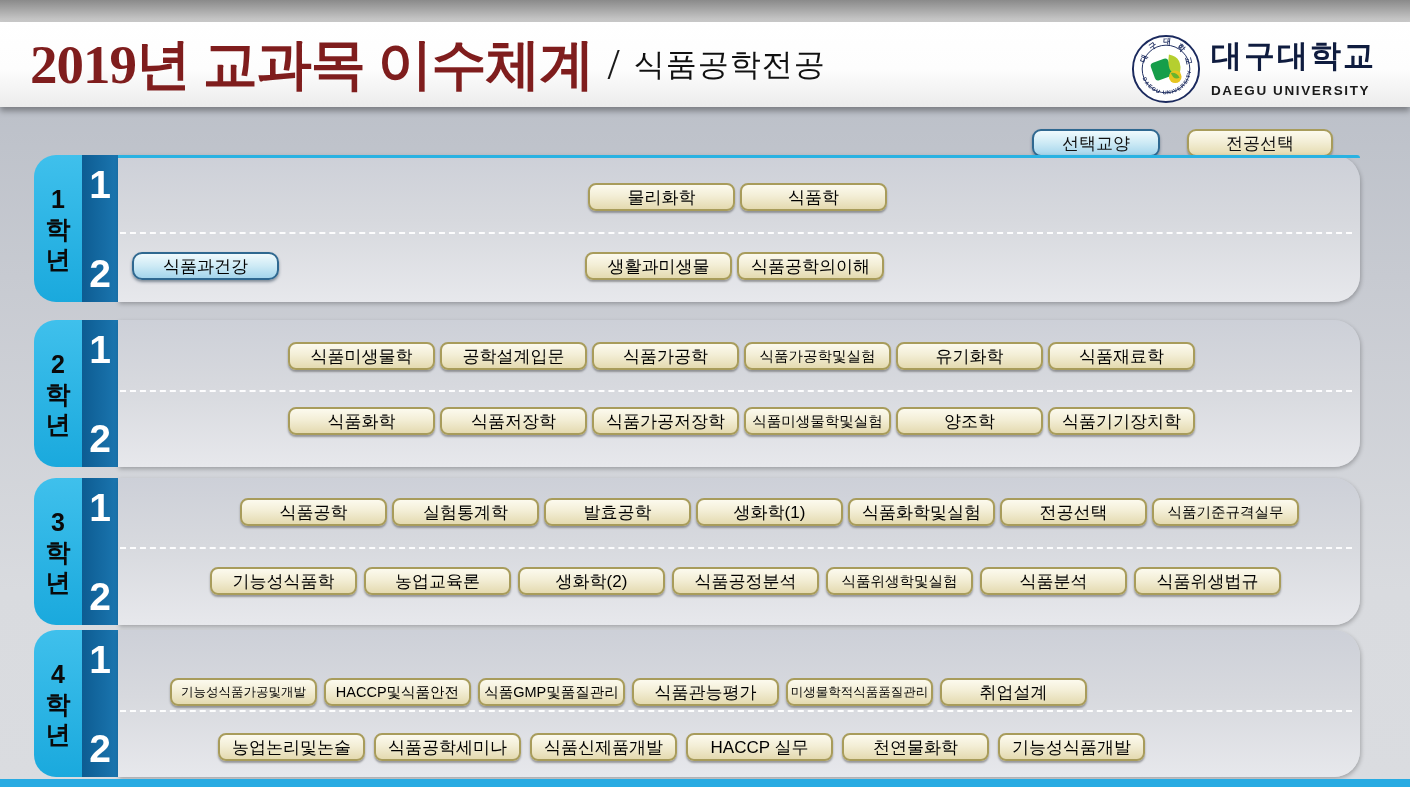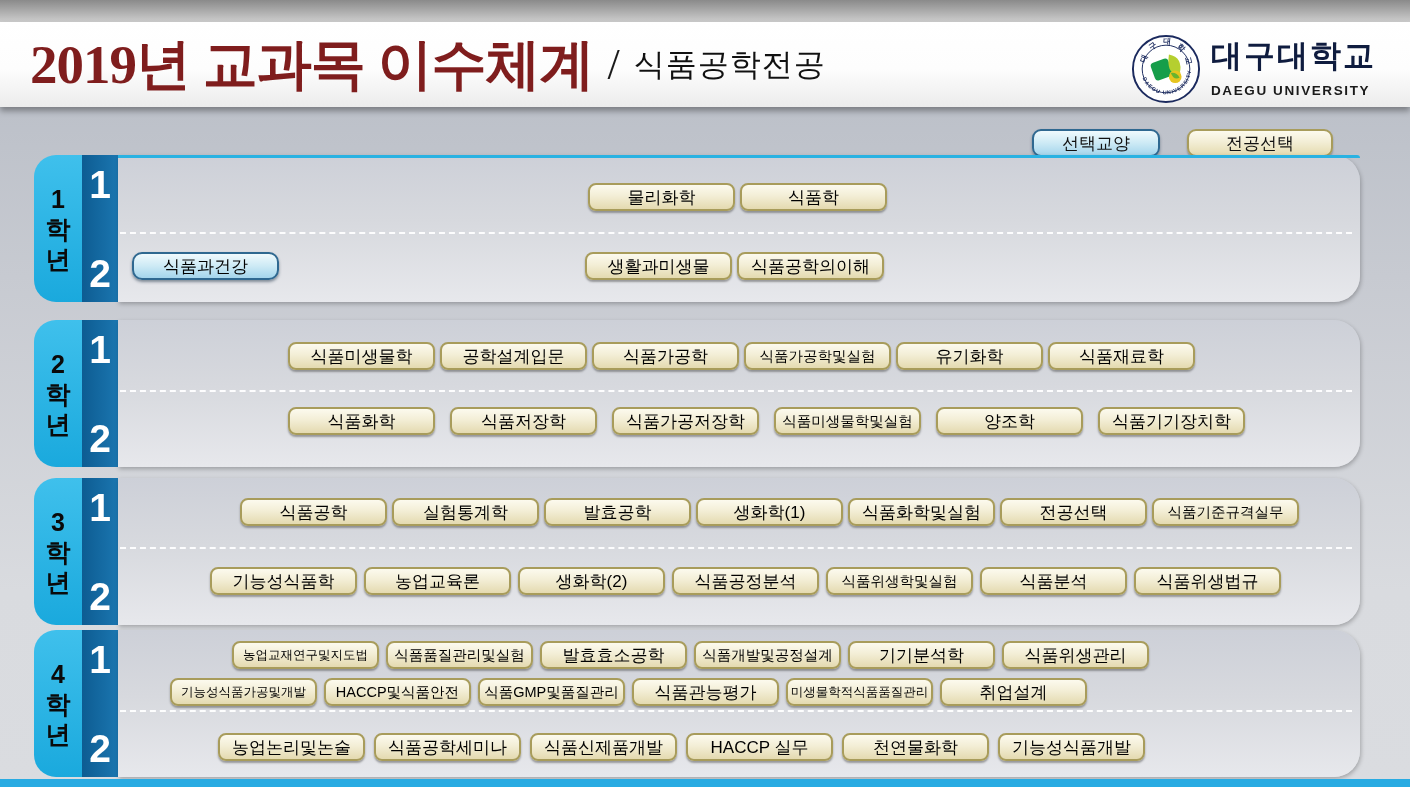--- a/index.html
+++ b/index.html
@@ -54,21 +54,21 @@
   .p1 .body::before{content:'';position:absolute;top:0;left:0;right:0;height:3px;
     background:#29b2e2;border-top-right-radius:26px;}
   .dash{position:absolute;left:2px;right:8px;border-top:2px dashed rgba(255,255,255,.95);}
   .p1 .dash{top:77px}.p2 .dash{top:70px}.p3 .dash{top:69px}.p4 .dash{top:80px}
   .course-row{position:absolute;left:0;right:0;display:flex;}
   
   .row-year1-s1{top:28px;padding-left:470px;gap:5px}
   .row-year1-s2{top:97px;padding-left:14px;gap:5px}
   .row-year1-s2 .course:nth-child(2){margin-left:301px}
   .row-year2-s1{top:22px;padding-left:170px;gap:5px}
-  .row-year2-s2{top:87px;padding-left:170px;gap:15px}
+  .row-year2-s2{top:87px;padding-left:170px;gap:5px}
   .row-year3-s1{top:20px;padding-left:122px;gap:5px}
   .row-year3-s2{top:89px;padding-left:92px;gap:7px}
   .row-year4-s1a{top:11px;padding-left:114px;gap:7px}
   .row-year4-s1b{top:48px;padding-left:52px;gap:7px}
   .row-year4-s2{top:103px;padding-left:100px;gap:9px}
   
   .course{width:147px;height:28px;box-sizing:border-box;flex:0 0 auto;
     display:flex;align-items:center;justify-content:center;
     font-size:17px;color:#000;border-radius:8px;white-space:nowrap;overflow:hidden;}
   .course.tan{background:linear-gradient(180deg,#fcfaee 0%,#f3eed6 45%,#e4dab0 100%);
@@ -210,28 +210,20 @@
         <span>4</span>
         <span>학</span>
         <span>년</span>
       </div>
       <div class="sem-col">
         <span class="sem-num sem-1">1</span>
         <span class="sem-num sem-2">2</span>
       </div>
       <div class="body">
         <div class="dash"></div>
-        <div class="course-row row-year4-s1a">
-          <div class="course tan fs-xs">농업교재연구및지도법</div>
-          <div class="course tan fs-s">식품품질관리및실험</div>
-          <div class="course tan">발효효소공학</div>
-          <div class="course tan fs-s">식품개발및공정설계</div>
-          <div class="course tan">기기분석학</div>
-          <div class="course tan">식품위생관리</div>
-        </div>
         <div class="course-row row-year4-s1b">
           <div class="course tan fs-xs">기능성식품가공및개발</div>
           <div class="course tan fs-s">HACCP및식품안전</div>
           <div class="course tan fs-s">식품GMP및품질관리</div>
           <div class="course tan">식품관능평가</div>
           <div class="course tan fs-xs">미생물학적식품품질관리</div>
           <div class="course tan">취업설계</div>
         </div>
         <div class="course-row row-year4-s2">
           <div class="course tan">농업논리및논술</div>

